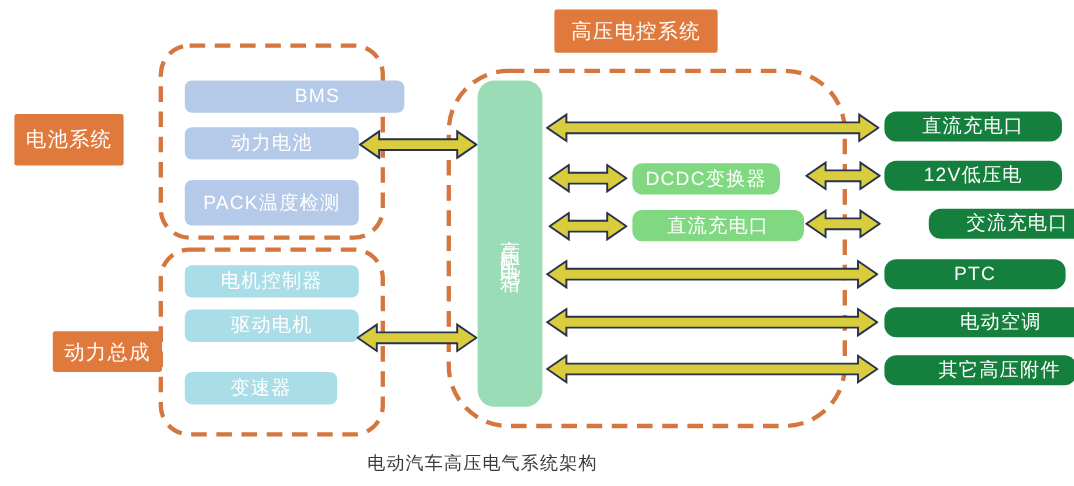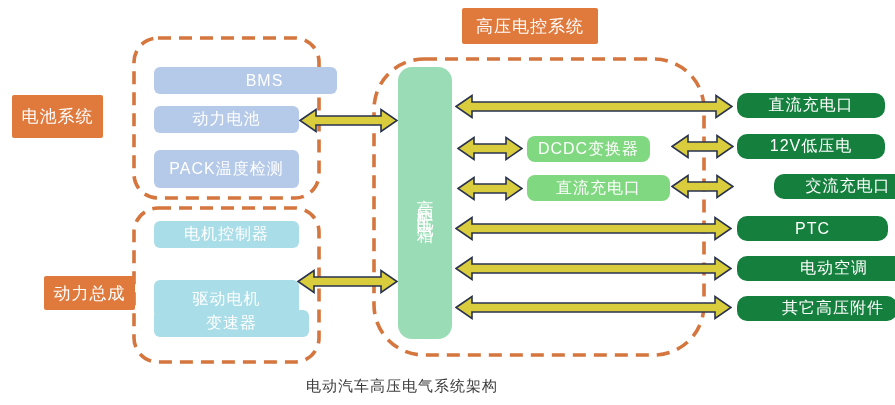--- a/index.html
+++ b/index.html
@@ -82,22 +82,22 @@
 
   <div class="abs orange-label" style="left:12px;top:95px;width:91px;height:43px;">电池系统</div>
   <div class="abs orange-label" style="left:12px;top:276px;width:91px;height:34px;margin-left:32px;">动力总成</div>
   <div class="abs orange-label" style="left:462px;top:8px;width:136px;height:36px;">高压电控系统</div>
 
   <div class="abs comp blue-box" style="left:154px;top:67px;width:145px;height:27px;padding-left:38px;">BMS</div>
   <div class="abs comp blue-box" style="left:154px;top:106px;width:145px;height:27px;">动力电池</div>
   <div class="abs comp blue-box" style="left:154px;top:150px;width:145px;height:38px;">PACK温度检测</div>
 
   <div class="abs comp cyan-box" style="left:154px;top:221px;width:145px;height:27px;">电机控制器</div>
-  <div class="abs comp cyan-box" style="left:154px;top:280px;width:145px;height:38px;">驱动电机</div>
-  <div class="abs comp cyan-box" style="left:154px;top:310px;width:155px;height:27px;">变速器</div>
+  <div class="abs comp cyan-box" style="left:154px;top:258px;width:145px;height:27px;">驱动电机</div>
+  <div class="abs comp cyan-box" style="left:154px;top:310px;width:127px;height:27px;">变速器</div>
 
   <div class="abs mint-box" style="left:398px;top:67px;width:54px;height:272px;">
     <span class="vtext">高压配电箱</span>
   </div>
 
   <div class="abs comp green-box" style="left:527px;top:136px;width:123px;height:26px;">DCDC变换器</div>
   <div class="abs comp green-box" style="left:527px;top:175px;width:143px;height:26px;">直流充电口</div>
 
   <div class="abs comp lime-box" style="left:737px;top:93px;width:148px;height:25px;">直流充电口</div>
   <div class="abs comp lime-box" style="left:737px;top:134px;width:148px;height:25px;">12V低压电</div>

